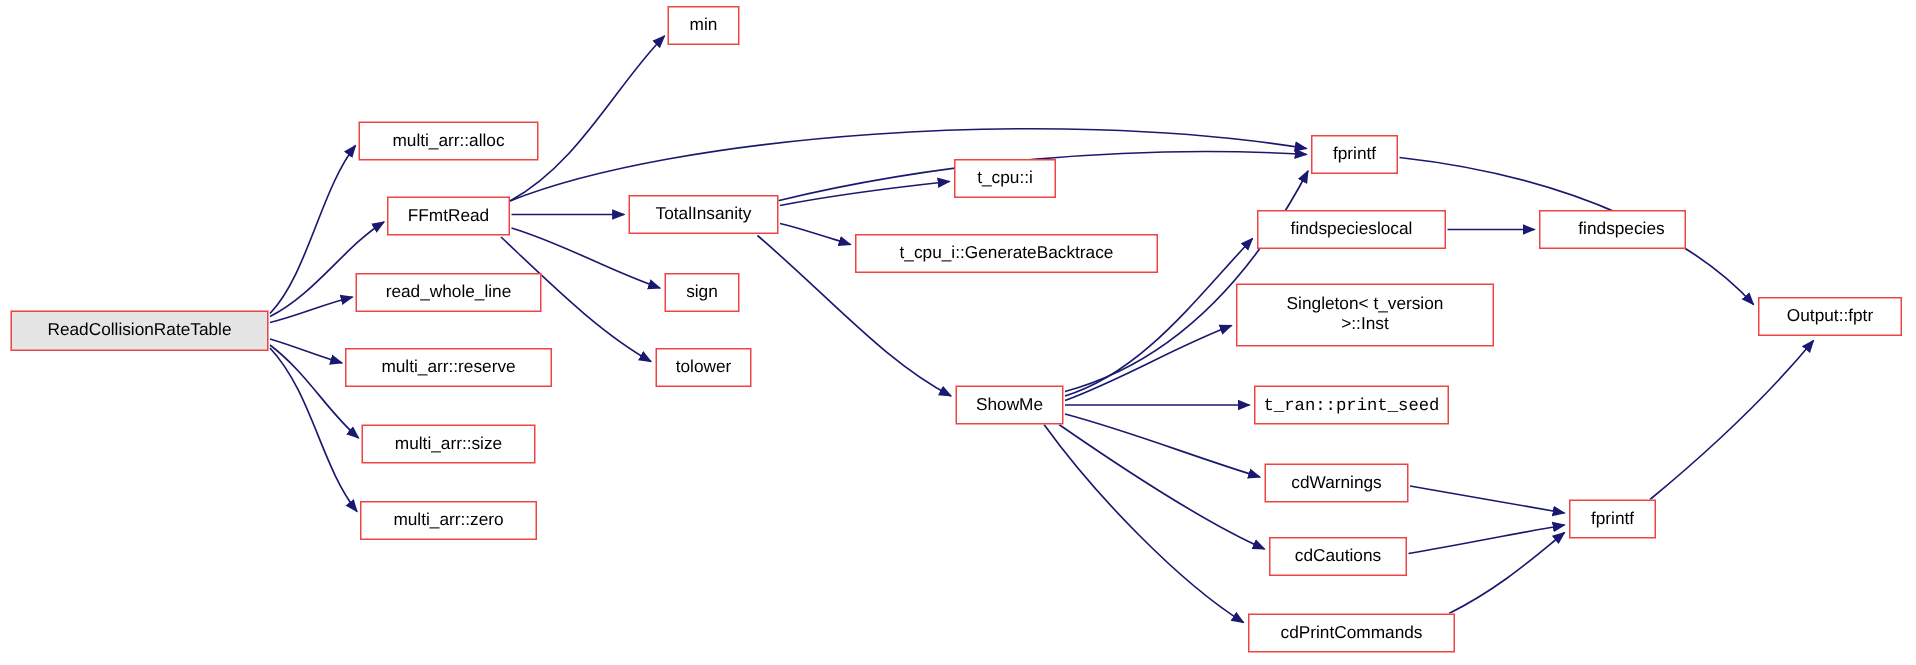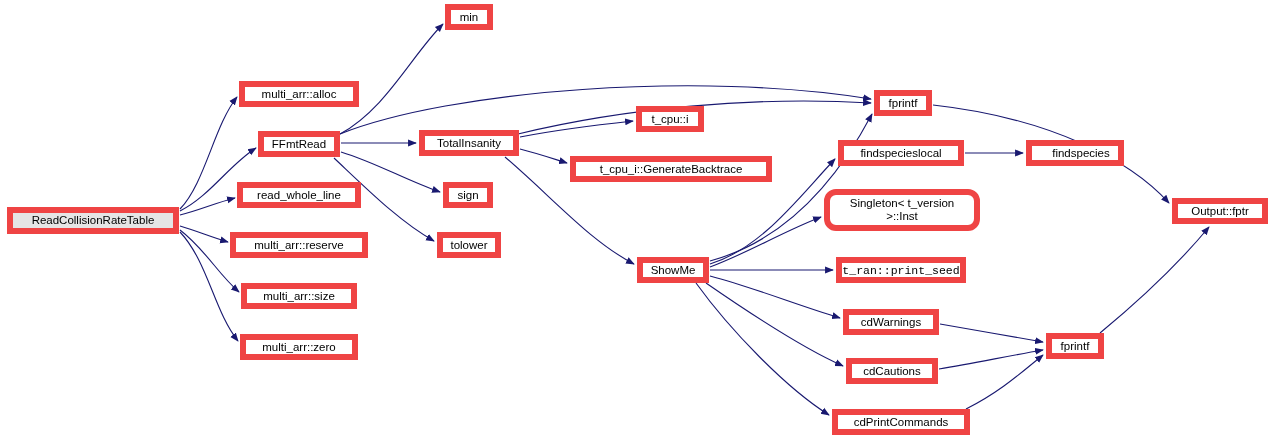--- a/index.html
+++ b/index.html
@@ -8,21 +8,21 @@
     width: 1277px;
     height: 443px;
     font-family: "Liberation Sans", "DejaVu Sans", sans-serif;
     overflow: hidden;
   }
   .edges { position:absolute; left:0; top:0; width:1277px; height:443px; }
   .edge { stroke:#191970; stroke-width:1.1; fill:none; }
   .node {
     position:absolute;
     box-sizing:border-box;
-    border:6px solid #ef4444;
+    border:1px solid #ef4444;
     background:#ffffff;
     color:#000000;
     font-size:11.5px;
     line-height:13px;
     display:flex;
     align-items:center;
     justify-content:center;
     text-align:center;
     white-space:pre-line;
     height:26px;
@@ -86,21 +86,21 @@
   <div class="node" style="left:240px; top:334px; width:118px;">multi_arr::zero</div>
   <div class="node" style="left:445px; top:4px;   width:48px;">min</div>
   <div class="node" style="left:419px; top:130px; width:100px;">TotalInsanity</div>
   <div class="node" style="left:443px; top:182px; width:50px;">sign</div>
   <div class="node" style="left:437px; top:232px; width:64px;">tolower</div>
   <div class="node" style="left:636px; top:106px; width:68px;">t_cpu::i</div>
   <div class="node" style="left:570px; top:156px; width:202px;">t_cpu_i::GenerateBacktrace</div>
   <div class="node" style="left:637px; top:257px; width:72px;">ShowMe</div>
   <div class="node" style="left:874px; top:90px;  width:58px;">fprintf</div>
   <div class="node" style="left:838px; top:140px; width:126px;">findspecieslocal</div>
-  <div class="node" style="left:824px; top:189px; width:156px; height:42px;border-radius:12px;">Singleton&lt; t_version
+  <div class="node" style="left:824px; top:189px; width:172px; height:42px;">Singleton&lt; t_version
 &gt;::Inst</div>
   <div class="node" style="left:836px; top:257px; width:130px;font-family:Liberation Mono, monospace;">t_ran::print_seed</div>
   <div class="node" style="left:843px; top:309px; width:96px;">cdWarnings</div>
   <div class="node" style="left:846px; top:358px; width:92px;">cdCautions</div>
   <div class="node" style="left:832px; top:409px; width:138px;">cdPrintCommands</div>
   <div class="node" style="left:1026px; top:140px; width:98px;padding-left:12px;">findspecies</div>
   <div class="node" style="left:1046px; top:333px; width:58px;">fprintf</div>
   <div class="node" style="left:1172px; top:198px; width:96px;">Output::fptr</div>
 
 </div>

